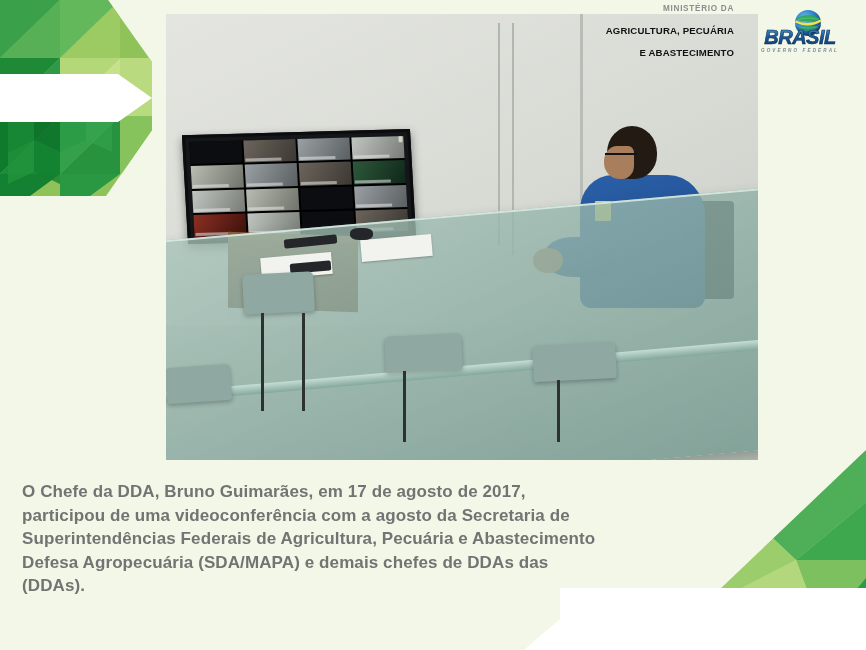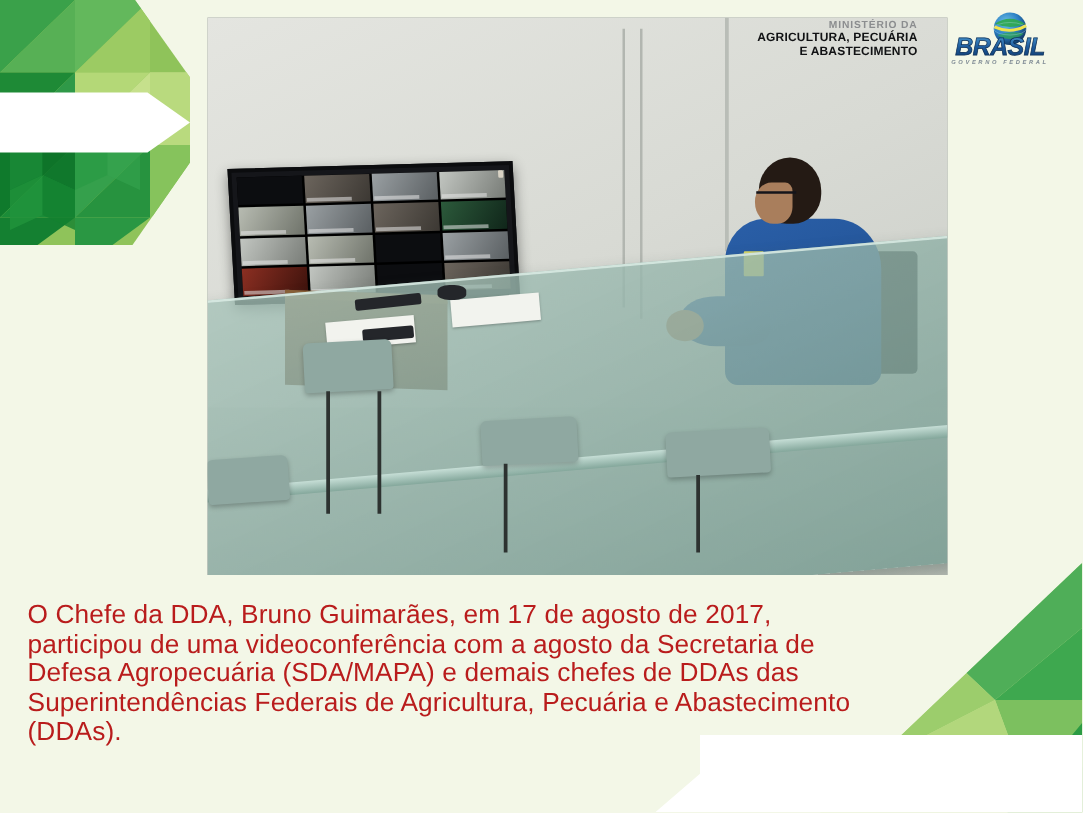--- a/index.html
+++ b/index.html
@@ -208,23 +208,23 @@
   .gadget {
     position: absolute; background: #24262a; border-radius: 2px;
   }
 
   
   .caption {
     position: absolute;
     left: 22px;
     top: 480px;
     width: 672px;
-    color: #b91c1c;
-    font-size: 21px;
-    font-weight: normal;
+    color: #737373;
+    font-size: 17px;
+    font-weight: bold;
     line-height: 23.6px;
     text-align: justify;
     letter-spacing: .1px;
   }
   .caption p { margin: 0; }
   .caption .last { text-align: left; }
 
   
   .footer-bar {
     position: absolute;
@@ -252,20 +252,21 @@
     font-size: 8.2px;
     color: #8b8d8f;
     letter-spacing: .7px;
     font-weight: bold;
   }
   .ministry .l2, .ministry .l3 {
     font-size: 9.6px;
     color: #111214;
     font-weight: bold;
     letter-spacing: .15px;
+    margin-top: 11px;
   }
   .brasil-logo {
     position: relative;
     width: 112px;
     height: 46px;
   }
   .brasil-logo svg { display:block; }
 </style>
 </head>
 <body>
@@ -417,22 +418,22 @@
       <div class="chair-leg" style="left:40%;top:80%;height:16%;"></div>
       <div class="chair" style="left:62%;top:74%;width:14%;height:8%;transform:rotate(-3deg);"></div>
       <div class="chair-leg" style="left:66%;top:82%;height:14%;"></div>
       <div class="chair" style="left:0%;top:79%;width:11%;height:8%;transform:rotate(-4deg);"></div>
     </div>
   </div>
 
   <div class="caption">
     <p>O Chefe da DDA, Bruno Guimarães, em 17 de agosto de 2017,</p>
     <p>participou de uma videoconferência com a agosto da Secretaria de</p>
+    <p>Superintendências Federais de Agricultura, Pecuária e Abastecimento</p>
     <p>Defesa Agropecuária (SDA/MAPA) e demais chefes de DDAs das</p>
-    <p>Superintendências Federais de Agricultura, Pecuária e Abastecimento</p>
     <p class="last">(DDAs).</p>
   </div>
 
   <div class="footer-bar"></div>
   <div class="footer-inner" style="position:absolute;right:10px;bottom:0;">
     <div class="ministry">
       <div class="l1">MINISTÉRIO DA</div>
       <div class="l2">AGRICULTURA, PECUÁRIA</div>
       <div class="l3">E ABASTECIMENTO</div>
     </div>

